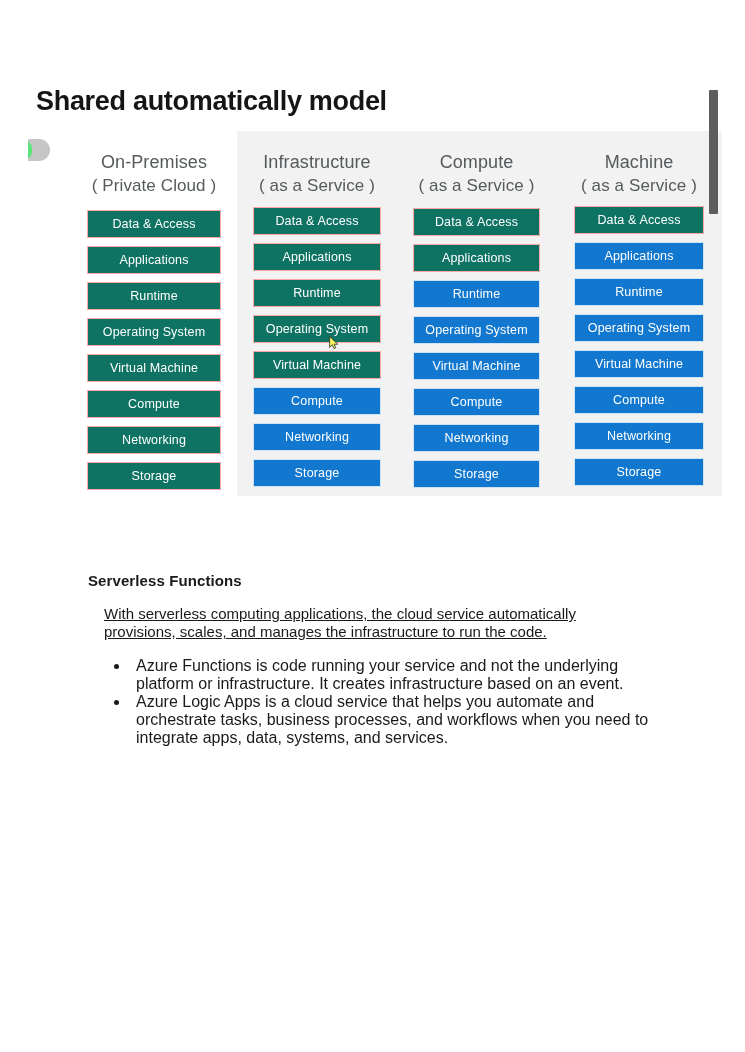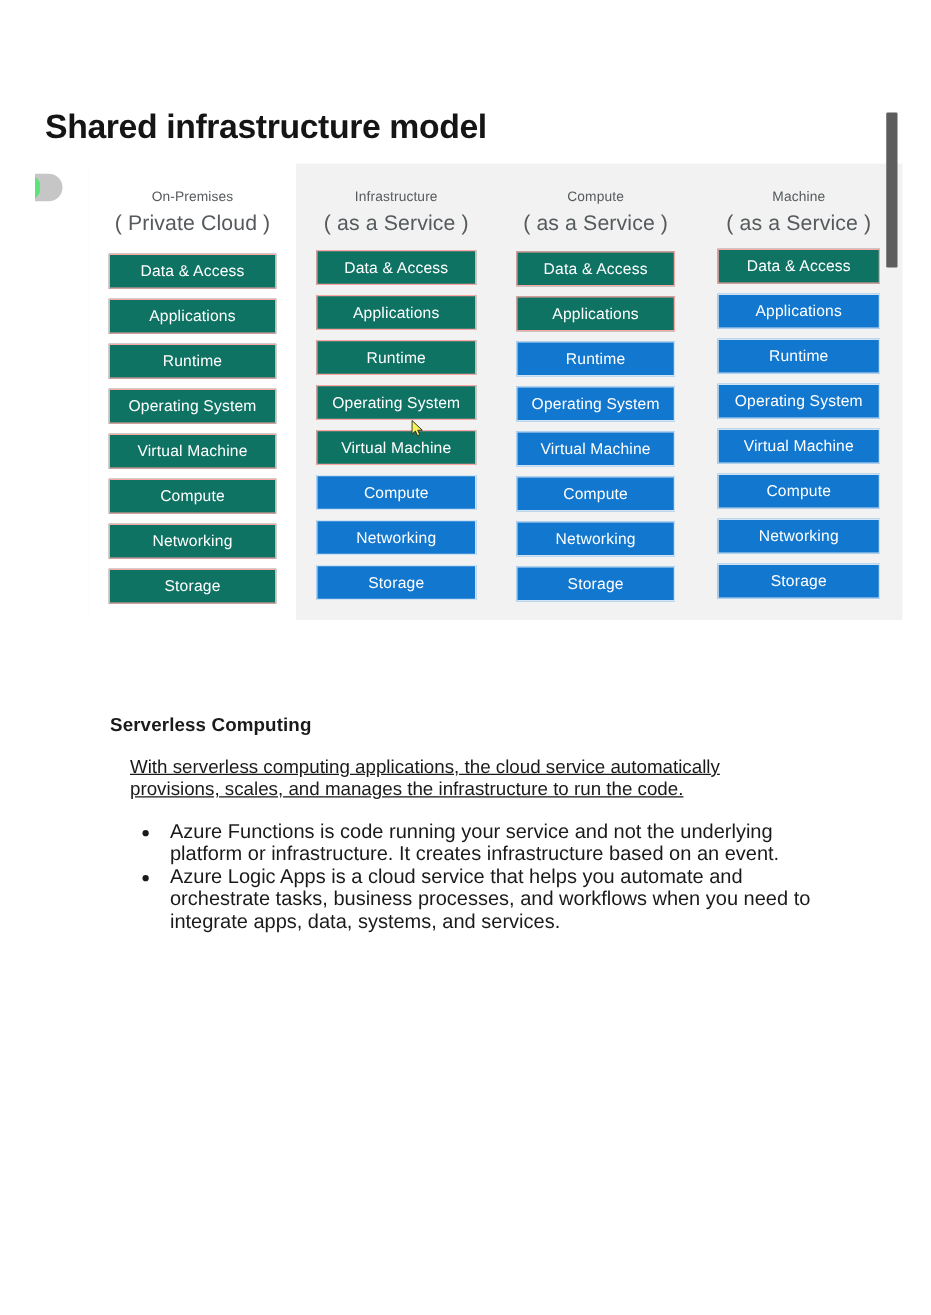--- a/index.html
+++ b/index.html
@@ -86,21 +86,21 @@
   .column.col-saas   { width: 166px; background: #f2f2f2; }
 
   .col-header {
     text-align: center;
     color: #555a5c;
     padding-top: 22px;
     line-height: 1.0;
   }
   .col-header .main {
     display: block;
-    font-size: 11px;
+    font-size: 18px;
     font-weight: 400;
     letter-spacing: 0.1px;
   }
   .col-header .sub {
     display: block;
     font-size: 17px;
     font-weight: 400;
     margin-top: 6px;
     letter-spacing: 0.1px;
   }
@@ -210,21 +210,21 @@
     height: 5px;
     border-radius: 50%;
     background: #1a1a1a;
   }
 </style>
 </head>
 <body>
 
 <div id="slide-panel">
 
-  <div id="slide-title">Shared infrastructure model</div>
+  <div id="slide-title">Shared automatically model</div>
 
   <div id="toggle-pill">
     <div class="knob"></div>
   </div>
 
   <div id="diagram">
 
   <div class="column col-onprem">
         <div class="col-header">
           <span class="main">On-Premises</span>
@@ -358,21 +358,21 @@
   <svg id="mouse-cursor" viewBox="0 0 10 14" xmlns="http://www.w3.org/2000/svg">
     <path d="M0.6 0.4 L0.6 11.4 L3.3 8.8 L5.0 12.6 L6.8 11.8 L5.2 8.2 L8.8 8.2 Z" fill="#f5f55a" stroke="#2a2a2a" stroke-width="0.8"></path>
   </svg>
 
   <div id="scroll-track">
     <div id="scroll-thumb"></div>
   </div>
 </div>
 
 <div id="doc">
-  <h2>Serverless Computing</h2>
+  <h2>Serverless Functions</h2>
   <p class="intro">With serverless computing applications, the cloud service automatically provisions, scales, and manages the infrastructure to run the code.</p>
   <ul>
     <li>
       <span class="bullet"></span>
       <span>Azure Functions is code running your service and not the underlying platform or infrastructure. It creates infrastructure based on an event.</span>
     </li>
     <li>
       <span class="bullet"></span>
       <span>Azure Logic Apps is a cloud service that helps you automate and orchestrate tasks, business processes, and workflows when you need to integrate apps, data, systems, and services.</span>
     </li>

